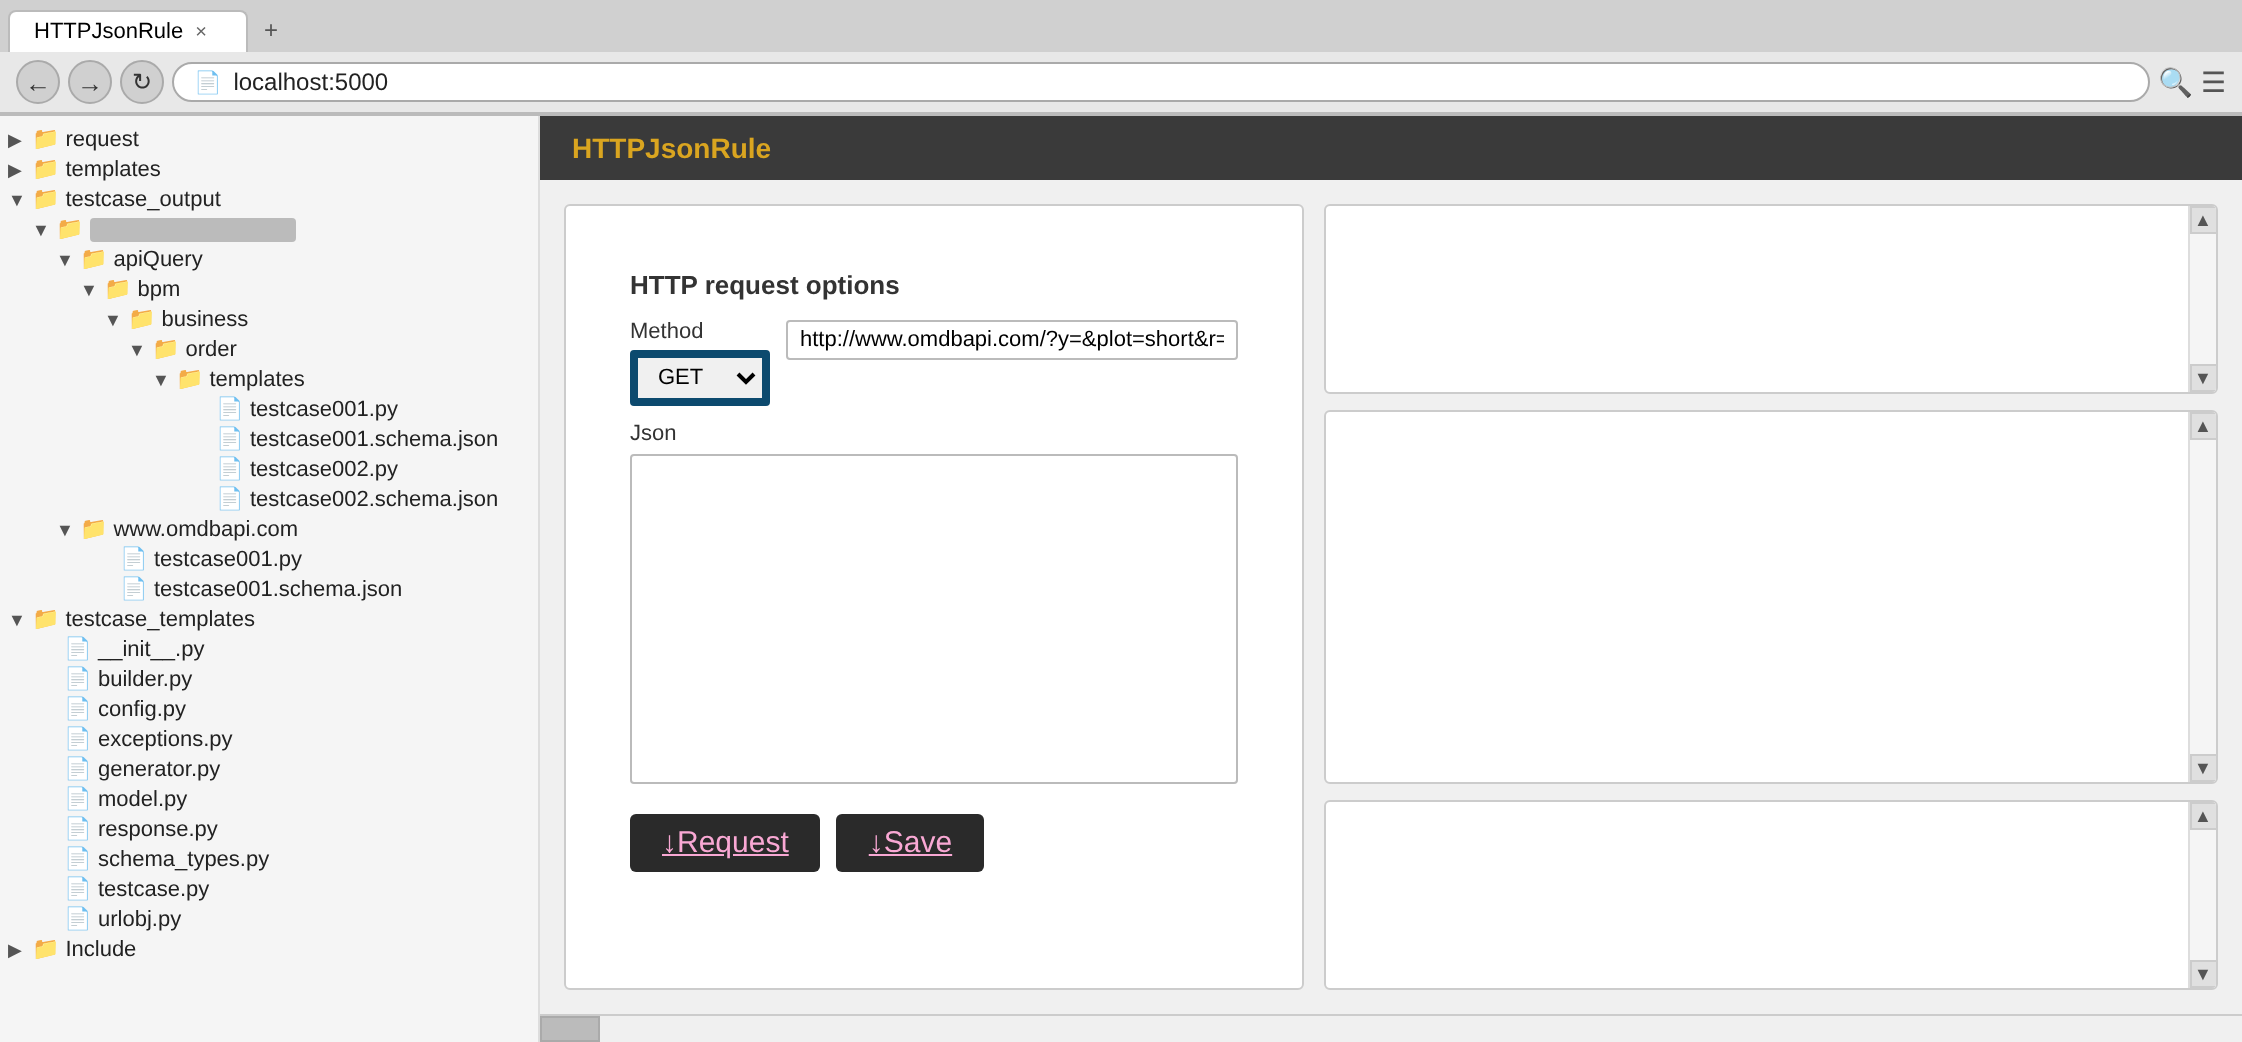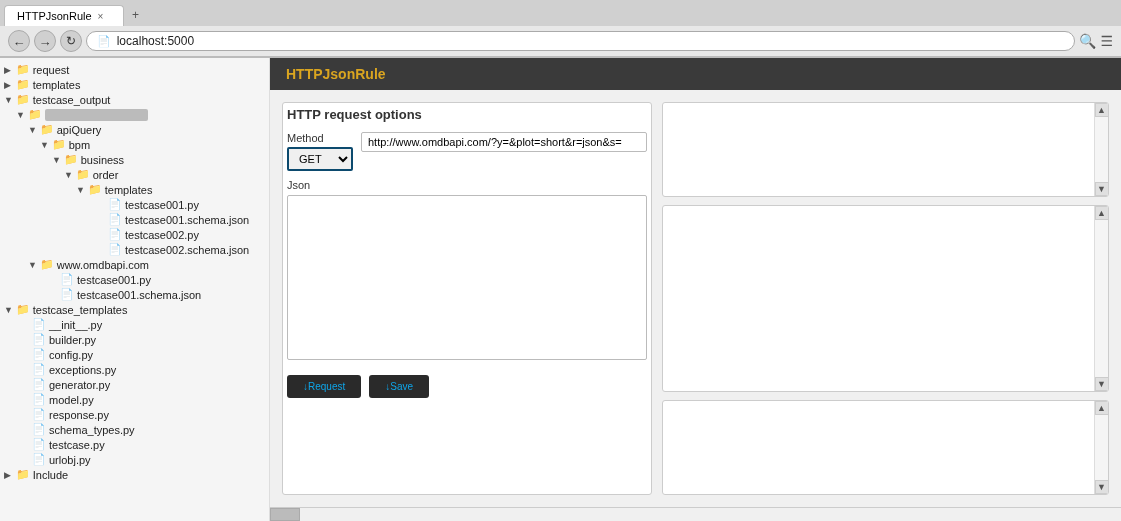--- a/index.html
+++ b/index.html
@@ -37,33 +37,33 @@
     
     .content-area { flex: 1; display: flex; flex-direction: column; overflow: hidden; }
 
     
     .app-header { background: #3a3a3a; color: #daa520; padding: 8px 16px; font-size: 14px; font-weight: bold; }
 
     
     .main-content { display: flex; flex: 1; overflow: hidden; padding: 12px; gap: 10px; }
 
     
-    .http-panel { background: #fff; border: 1px solid #ccc; border-radius: 3px; padding: 4px; width: 370px; flex-shrink: 0; }
+    .http-panel { background: #fff; border: 1px solid #ccc; border-radius: 3px; padding: 32px; width: 370px; flex-shrink: 0; }
     .http-panel h3 { font-size: 13px; font-weight: 600; color: #333; margin-bottom: 10px; }
     .http-note { color: #c00; font-size: 11px; margin-bottom: 10px; font-style: italic; }
     .method-url-row { display: flex; gap: 8px; margin-bottom: 8px; align-items: flex-start; }
     .method-label, .url-label { font-size: 11px; color: #333; margin-bottom: 3px; }
     .method-col { }
     .url-col { flex: 1; }
-    .method-select { border: 2px solid #0c4a6e; background: #f0f0f0; padding: 3px 6px; font-size: 11px; border-radius: 2px; cursor: pointer; }
+    .method-select { border: 4px solid #0c4a6e; background: #f0f0f0; padding: 3px 6px; font-size: 11px; border-radius: 2px; cursor: pointer; }
     .url-input { width: 100%; border: 1px solid #bbb; padding: 3px 6px; font-size: 11px; border-radius: 2px; }
     .json-label { font-size: 11px; color: #333; margin-bottom: 4px; }
     .json-textarea { width: 100%; height: 165px; border: 1px solid #bbb; padding: 4px; font-size: 11px; border-radius: 2px; resize: none; font-family: monospace; }
     .button-row { display: flex; gap: 8px; margin-top: 12px; }
-    .action-btn { background: #2a2a2a; color: #0ea5e9; border: none; padding: 6px 16px; font-size: 10px; border-radius: 3px; cursor: pointer; display: flex; align-items: center; gap: 4px; }
+    .action-btn { background: #2a2a2a; color: #f9a8d4; border: none; padding: 6px 16px; font-size: 15px; border-radius: 3px; cursor: pointer; display: flex; align-items: center; gap: 4px; text-decoration: underline; }
 
     
     .right-panels { flex: 1; display: flex; flex-direction: column; gap: 8px; overflow: hidden; }
     .right-panel { background: #fff; border: 1px solid #ccc; border-radius: 3px; flex: 1; position: relative; overflow: hidden; }
     .right-panel.tall { flex: 2; }
     .scrollbar-v { position: absolute; right: 0; top: 0; bottom: 0; width: 14px; background: #f0f0f0; border-left: 1px solid #ddd; display: flex; flex-direction: column; align-items: center; }
     .scroll-arrow { width: 14px; height: 14px; display: flex; align-items: center; justify-content: center; font-size: 9px; color: #555; cursor: pointer; background: #e0e0e0; border: 1px solid #ccc; }
     .scroll-track { flex: 1; width: 100%; background: #f5f5f5; }
 
     

